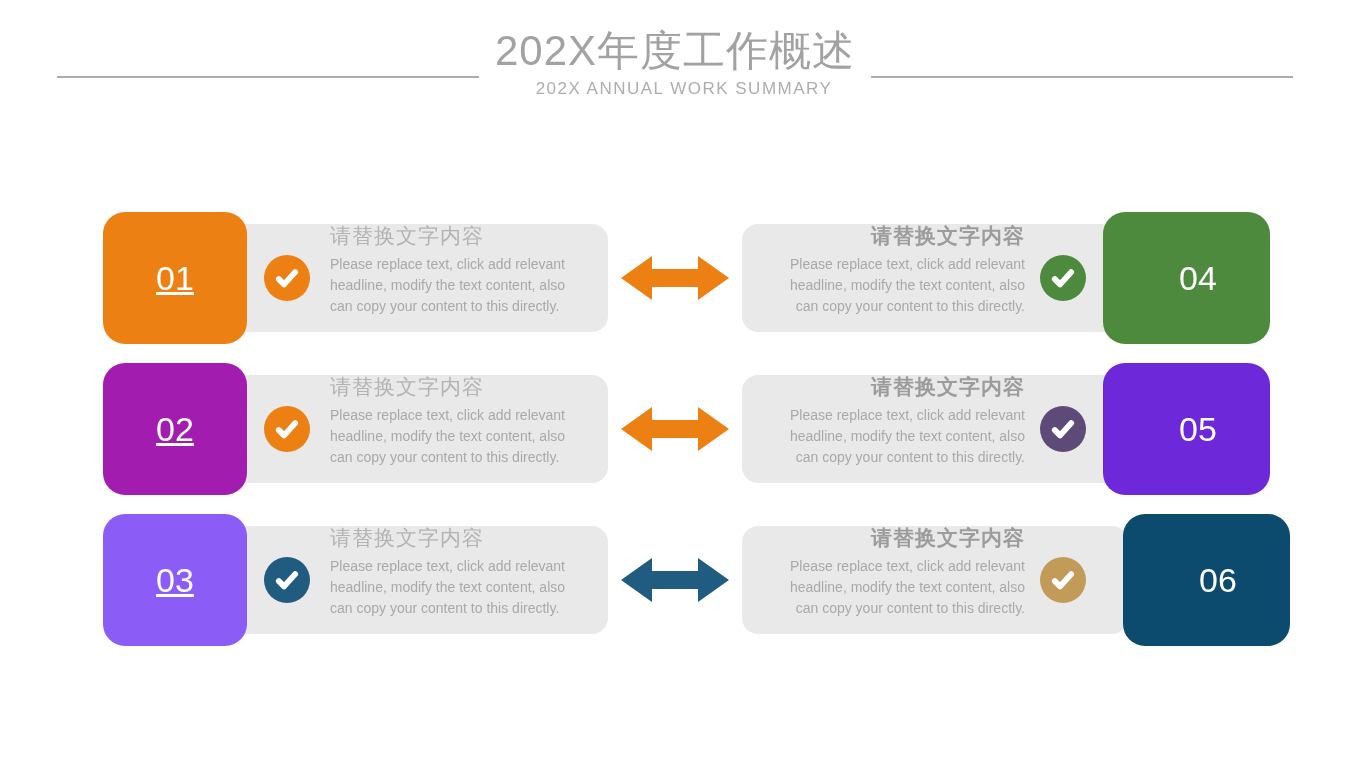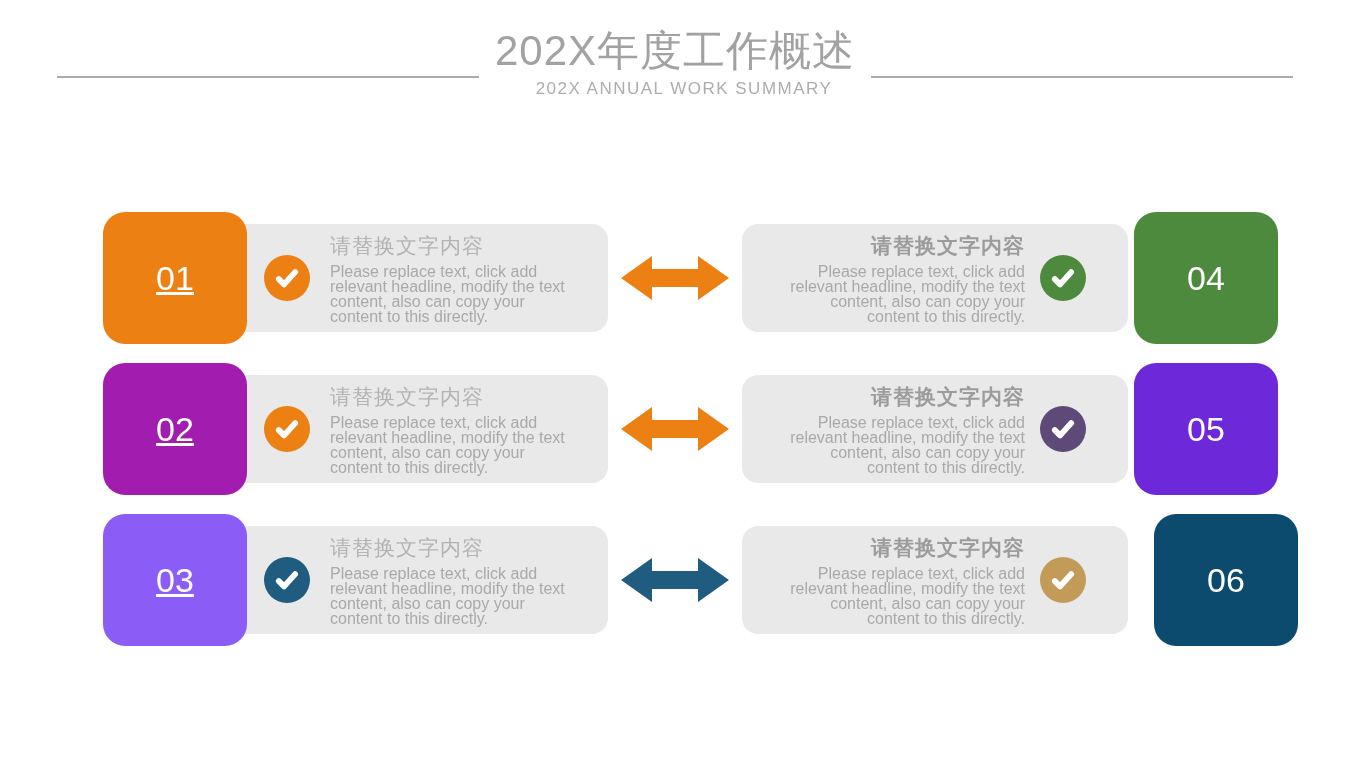--- a/index.html
+++ b/index.html
@@ -45,38 +45,38 @@
   .card.left{left:222px;}
   .card.right{left:742px;}
   .square{
     position:absolute;top:0;width:144px;height:132px;
     border-radius:22px;
     color:#ffffff;font-size:34px;font-weight:400;
     display:flex;align-items:center;justify-content:center;
     z-index:2;
   }
   .square.left{left:103px;text-decoration:underline;}
-  .square.right{left:1134px;}
+  .square.right{left:1103px;padding-left:23px;}
   .badge{
     position:absolute;top:43px;width:46px;height:46px;border-radius:50%;
     display:flex;align-items:center;justify-content:center;z-index:2;
   }
   .badge.left{left:264px;}
   .badge.right{left:1040px;}
   .badge svg{width:28px;height:28px;display:block;}
-  .text{position:absolute;top:21px;width:240px;z-index:1;}
+  .text{position:absolute;top:11px;width:240px;z-index:1;}
   .text.left{left:330px;text-align:left;}
   .text.right{left:785px;text-align:right;}
   .heading{
     font-size:21px;letter-spacing:1px;line-height:26px;margin-bottom:5px;
   }
   .text.left .heading{color:#b3b3b3;font-weight:400;}
   .text.right .heading{color:#9c9c9c;font-weight:700;}
   .body{
-    font-size:16px;line-height:15px;color:#a9a9a9;
+    font-size:14px;line-height:21px;color:#a9a9a9;
   }
   .arrow{
     position:absolute;left:621px;top:41px;width:108px;height:50px;z-index:1;
   }
 </style>
 </head>
 <body>
 
 <div class="slide">
 

